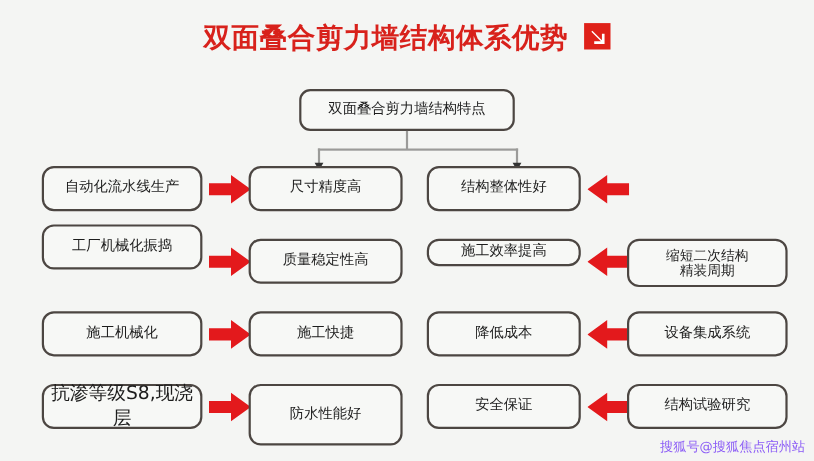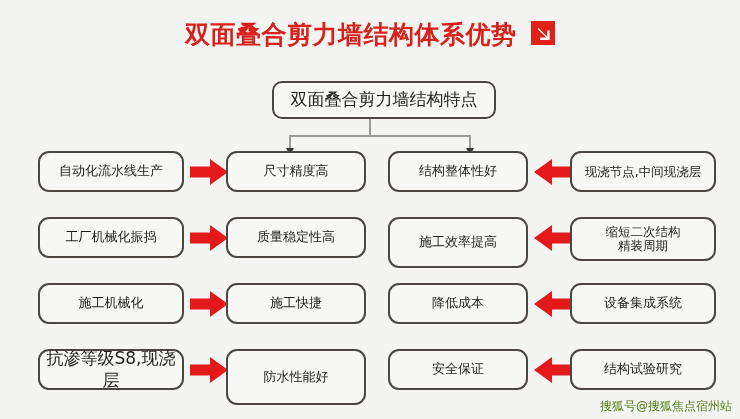--- a/index.html
+++ b/index.html
@@ -68,24 +68,24 @@
     align-items: center;
     justify-content: center;
     padding: 2px 4px;
     font-family: "DejaVu Sans", "Liberation Sans", sans-serif;
   }
   .node .label { display: block; width: 100%; white-space: pre-line; }
 
   .node.root {
     left: 272px;
     top: 81px;
-    width: 224px;
+    width: 196px;
     height: 38px;
     border-radius: 10px;
-    font-size: 17px;
+    font-size: 13px;
   }
 
   
   .conn {
     position: absolute;
     background: #9b9b99;
   }
   .conn-stem   { left: 369px; top: 119px; width: 2px;  height: 17px; }
   .conn-bar    { left: 289px; top: 135px; width: 182px; height: 2px; }
   .conn-drop-l { left: 289px; top: 135px; width: 2px;  height: 14px; }
@@ -106,21 +106,21 @@
     width: 38px;
     height: 30px;
   }
   .red-arrow svg { display: block; width: 100%; height: 100%; }
 
   
   .watermark {
     position: absolute;
     right: 8px;
     bottom: 4px;
-    color: #4d7c0f;
+    color: #8b5cf6;
     font-size: 12px;
     font-family: "DejaVu Sans", "Liberation Sans", sans-serif;
     white-space: nowrap;
   }
 </style>
 </head>
 <body>
 
 <div id="canvas">
 
@@ -157,37 +157,34 @@
   </div>
 
   <div class="node" style="left:388px; top:151px; width:140px; height:41px;">
     <span class="label">结构整体性好</span>
   </div>
   <div class="red-arrow" style="left:534px; top:157px;">
     <svg viewBox="0 0 38 30" preserveAspectRatio="none">
         <path d="M38,9.5 L18,9.5 L18,2 L0,15 L18,28 L18,20.5 L38,20.5 Z" fill="#e3191c"></path>
       </svg>
   </div>
-  <div class="node" style="left:570px; top:151px; width:146px; height:41px; font-size:12.5px;">
-    <span class="label">现浇节点,中间现浇层</span>
-  </div>
-
-  <div class="node" style="left:38px;  top:217px; width:146px; height:41px;align-items:center;">
+
+  <div class="node" style="left:38px;  top:204px; width:146px; height:41px;align-items:center;">
     <span class="label">工厂机械化振捣</span>
   </div>
   <div class="red-arrow" style="left:190px; top:223px;">
     <svg viewBox="0 0 38 30" preserveAspectRatio="none">
         <path d="M0,9.5 L20,9.5 L20,2 L38,15 L20,28 L20,20.5 L0,20.5 Z" fill="#e3191c"></path>
       </svg>
   </div>
   <div class="node" style="left:226px; top:217px; width:140px; height:41px;">
     <span class="label">质量稳定性高</span>
   </div>
 
-  <div class="node" style="left:388px; top:217px; width:140px; height:51px;">
+  <div class="node" style="left:388px; top:217px; width:140px; height:25px;">
     <span class="label">施工效率提高</span>
   </div>
   <div class="red-arrow" style="left:534px; top:223px;">
     <svg viewBox="0 0 38 30" preserveAspectRatio="none">
         <path d="M38,9.5 L18,9.5 L18,2 L0,15 L18,28 L18,20.5 L38,20.5 Z" fill="#e3191c"></path>
       </svg>
   </div>
   <div class="node" style="left:570px; top:217px; width:146px; height:44px; font-size:12.5px; line-height:1.15;">
     <span class="label">缩短二次结构
 精装周期</span>

